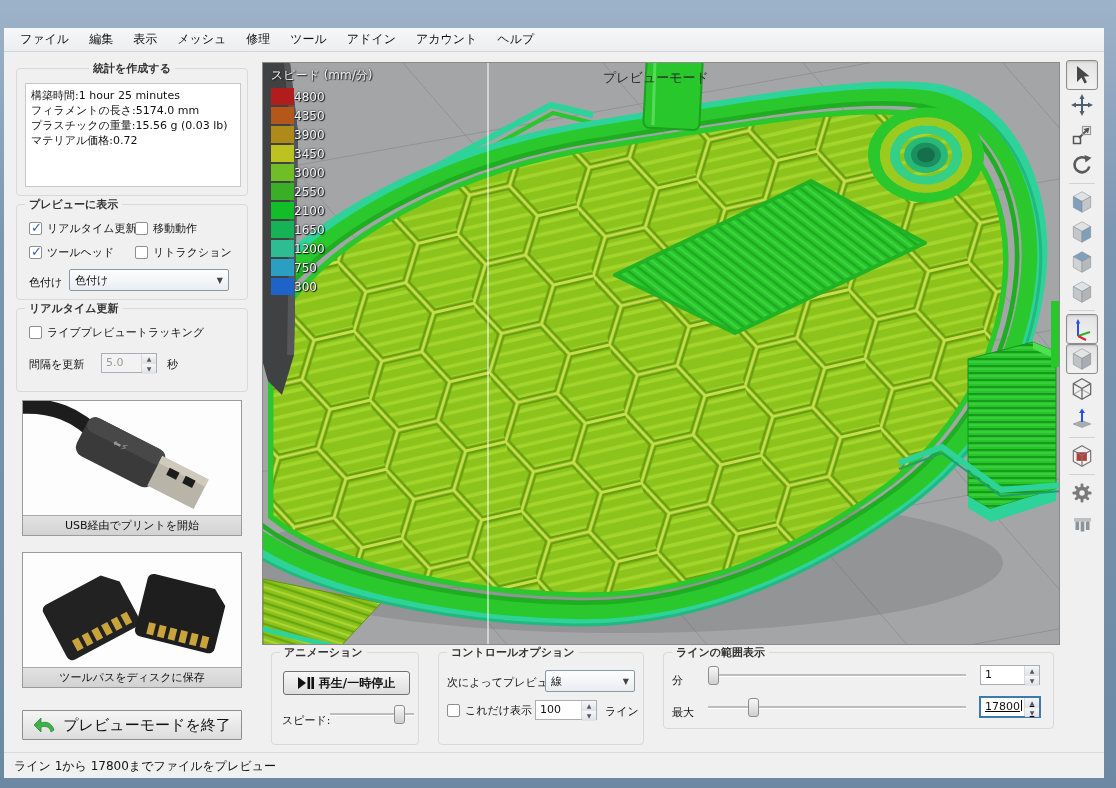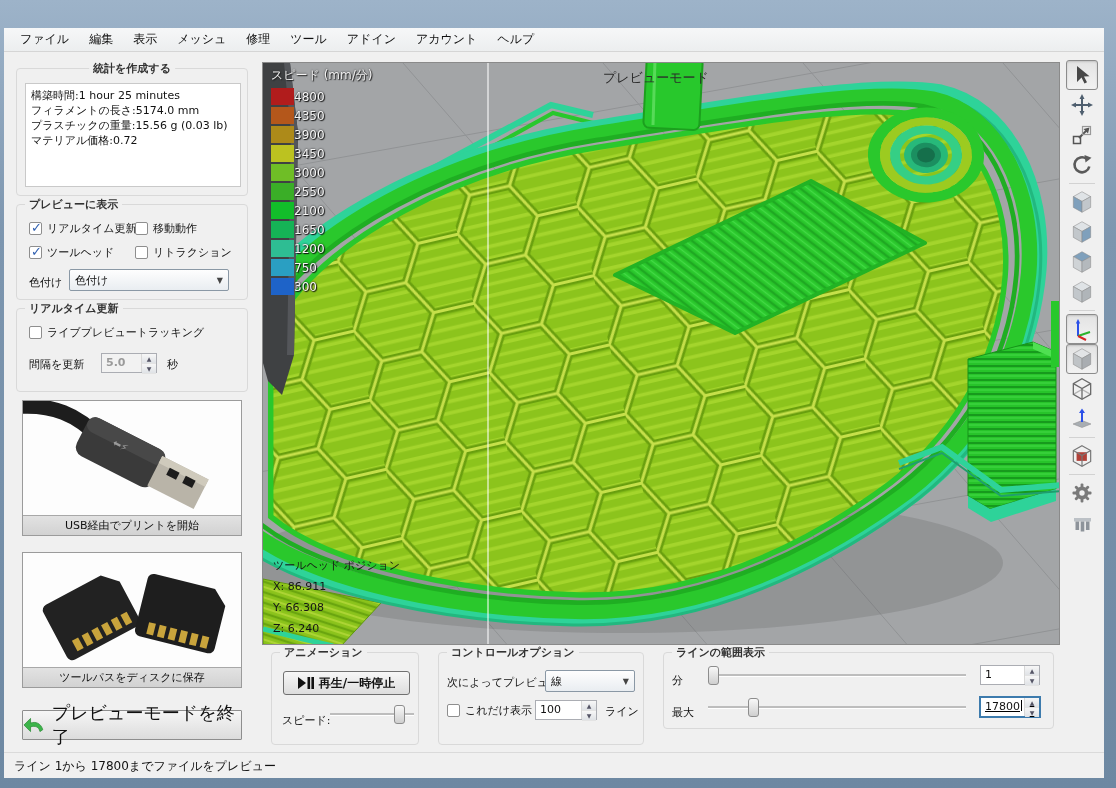--- a/index.html
+++ b/index.html
@@ -49,36 +49,36 @@
   .cb { width:13px; height:13px; background:#fff; border:1px solid #8e8e8e; border-radius:2px;
     position:relative; flex:none; }
   .cb.checked::after { content:"✓"; position:absolute; left:1px; top:-3px; font-size:13px;
     font-weight:bold; color:#2f5fb0; }
   .dd { display:flex; align-items:center; height:22px; padding:0 5px; font-size:11px; color:#111;
     border:1px solid #8a98a5; border-radius:2px; background:linear-gradient(180deg,#fefefe,#e9edf1); }
   .dd .arr { margin-left:auto; font-size:8px; color:#444; }
   .spin { display:flex; height:20px; border:1px solid #abadb3; background:#fff; }
   .spin.disabled { background:#f2f2f2; }
   .spin .val { flex:1; font-size:11px; padding:2px 4px; color:#111; white-space:nowrap; overflow:hidden;}
-  .spin.disabled .val { color:#9a9a9a;font-weight:bold; }
+  .spin.disabled .val { color:#9a9a9a; }
   .spin .btns { width:15px; border-left:1px solid #d8d8d8; display:flex; flex-direction:column; }
   .spin .btns i { flex:1; font-style:normal; font-size:6px; color:#556; line-height:9px;
     text-align:center; background:linear-gradient(#f7f7f7,#dfe2e6); border-bottom:1px solid #e3e3e3;}
   .spin.focus { outline:1px solid #3d7bad; border-color:#3d7bad;text-decoration:underline; }
   .caret { display:inline-block; width:1px; height:11px; background:#000; margin-left:1px;
     vertical-align:-1px; }
   .photo-btn { position:absolute; left:14px; width:220px; height:136px; background:#fff;
     border:1px solid #9b9b9b; }
   .photo-btn .pic { position:absolute; inset:0 0 20px 0; overflow:hidden; background:#fdfdfd; }
   .photo-btn .cap { position:absolute; left:0; right:0; bottom:0; height:20px;
     background:linear-gradient(#e2e2e2,#d2d2d2); border-top:1px solid #a8a8a8; font-size:11px;
     color:#111; display:flex; align-items:center; justify-content:center; }
   #exitbtn { position:absolute; left:14px; top:650px; width:220px; height:30px;
     border:1px solid #8e8e8e; border-radius:1px; background:linear-gradient(#f6f6f6,#dcdcdc);
-    display:flex; align-items:center; justify-content:center; gap:8px; font-size:18px; color:#111; }
+    display:flex; align-items:center; justify-content:center; gap:8px; font-size:15px; color:#111; }
   
   #viewport { position:absolute; left:258px; top:10px; width:798px; height:583px;
     background:#a3a5a7; border:1px solid #8a8a8a; overflow:hidden; }
   #vp-svg { position:absolute; left:0; top:0; }
   #legend { position:absolute; left:8px; top:4px; }
   #legend .ltitle { font-size:12px; color:#f2f2f2; text-shadow:1px 1px 1px #222,0 0 2px #222;
     margin-bottom:3px; white-space:nowrap; }
   .lrow { display:flex; align-items:center; height:19px; }
   .lswatch { width:23px; height:17px; flex:none; }
   .lval { font-size:12px; color:#f5f5f5; text-shadow:1px 1px 1px #111,0 0 2px #111; }
@@ -388,26 +388,20 @@
             <span class="lval">750</span>
           </div>
         <div class="lrow">
             <span class="lswatch" style="background: rgb(30, 99, 200);"></span>
             <span class="lval">300</span>
           </div>
       </div>
 
       <div id="modelabel">プレビューモード</div>
 
-      <div id="toolheadpos">
-        <div>ツールヘッド ポジション</div>
-        <div>X: 86.911</div>
-        <div>Y: 66.308</div>
-        <div>Z: 6.240</div>
-      </div>
     </div>
 
     <div id="toolbar">
       <div class="tool pressed">
         <svg width="24" height="24" viewBox="0 0 24 24">
             <path d="M7 3 L7 19 L11.5 14.5 L14.5 20.5 L17 19.2 L14 13.5 L19.5 13.2 Z" fill="#474747"></path>
           </svg>
       </div>
       <div class="tool">
         <svg width="24" height="24" viewBox="0 0 24 24">

